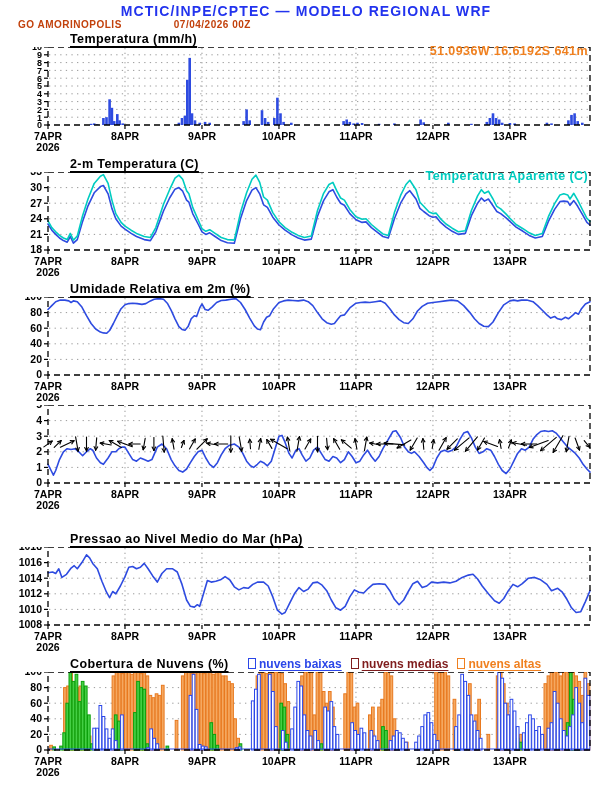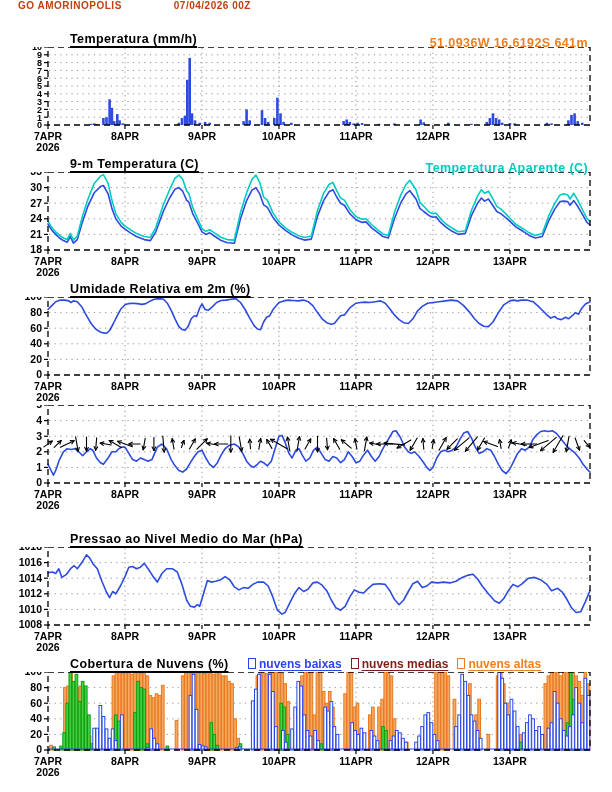--- a/index.html
+++ b/index.html
@@ -6,21 +6,21 @@
   body{width:612px;height:792px;overflow:hidden;font-family:"Liberation Sans",sans-serif;font-weight:bold;}
   .hdr{height:30px;position:relative;}
   .hdr-title{color:#2233ee;text-align:center;font-size:14px;letter-spacing:1.1px;padding-top:3px;}
   .hdr-sub{position:relative;color:#c2410c;font-size:10px;letter-spacing:.5px;margin-top:0px;}
   .station{margin-left:18px;}
   .run{margin-left:52px;}
   .panel{position:relative;height:125px;}
   .panel-head{position:relative;height:17px;}
   .p-title{position:absolute;left:70px;top:2px;font-size:12.5px;color:#000;letter-spacing:.4px;white-space:nowrap;
            text-decoration:underline;text-underline-offset:3px;text-decoration-thickness:1.5px;}
-  .r-label{position:absolute;right:24px;top:6px;font-size:12.5px;letter-spacing:.4px;white-space:nowrap;}
+  .r-label{position:absolute;right:24px;top:14px;font-size:12.5px;letter-spacing:.4px;white-space:nowrap;}
   .coords{color:#f0801f;}
   .aparente{color:#00ccc0;}
   .legend{position:absolute;left:248px;top:2px;font-size:12px;white-space:nowrap;}
   .leg-item{margin-right:9px;text-decoration:underline;text-underline-offset:2px;}
   .leg-sq{display:inline-block;width:6px;height:9px;border:1.6px solid;background:#fff;margin-right:3px;vertical-align:-1px;text-decoration:none;}
   .c-blue{color:#2b46e8;}
   .c-green{color:#7f1d1d;}
   .c-orange{color:#f0801f;}
   svg{display:block;}
   svg text{font-family:"Liberation Sans",sans-serif;font-weight:bold;fill:#000;}
@@ -30,20 +30,21 @@
   .grid-h{stroke-dasharray:1.3 4.3;}
   .grid-v{stroke-dasharray:1.3 3.4;}
   .frame{fill:none;stroke:#000;stroke-width:1.3;stroke-dasharray:6 4;}
   .tick{stroke:#000;stroke-width:1.2;}
   .arrow{stroke:#000;stroke-width:1.1;stroke-linecap:round;}
 </style>
 </head>
 <body>
 
 <div class="hdr">
+  <div class="hdr-title">MCTIC/INPE/CPTEC — MODELO REGIONAL WRF</div>
   <div class="hdr-sub">
     <span class="station">GO AMORINOPOLIS</span><span class="run">07/04/2026 00Z</span>
   </div>
 </div>
 
 <div class="panel">
   <div class="panel-head">
     <span class="p-title">Temperatura (mm/h)</span>
     <span class="r-label coords">51.0936W 16.6192S 641m</span>
   </div>
@@ -160,21 +161,21 @@
         <text x="432.9431818181818" y="93" class="xlab">12APR</text>
         <line x1="509.9318181818182" y1="78" x2="509.9318181818182" y2="82" class="tick"></line>
         <text x="509.9318181818182" y="93" class="xlab">13APR</text>
         <text x="48" y="104" class="xlab">2026</text>
       </svg>
     </div>
 </div>
 
 <div class="panel">
   <div class="panel-head">
-    <span class="p-title">9-m Temperatura (C)</span>
+    <span class="p-title">2-m Temperatura (C)</span>
     <span class="r-label aparente">Temperatura Aparente (C)</span>
   </div>
   <div>
       <svg width="612" height="106">
         <line x1="49" y1="62.400000000000006" x2="589" y2="62.400000000000006" class="grid grid-h"></line>
         <line x1="49" y1="46.8" x2="589" y2="46.8" class="grid grid-h"></line>
         <line x1="49" y1="31.200000000000003" x2="589" y2="31.200000000000003" class="grid grid-h"></line>
         <line x1="49" y1="15.599999999999996" x2="589" y2="15.599999999999996" class="grid grid-h"></line>
         <line x1="124.98863636363637" y1="1" x2="124.98863636363637" y2="77" class="grid grid-v"></line>
         <line x1="201.97727272727275" y1="1" x2="201.97727272727275" y2="77" class="grid grid-v"></line>

